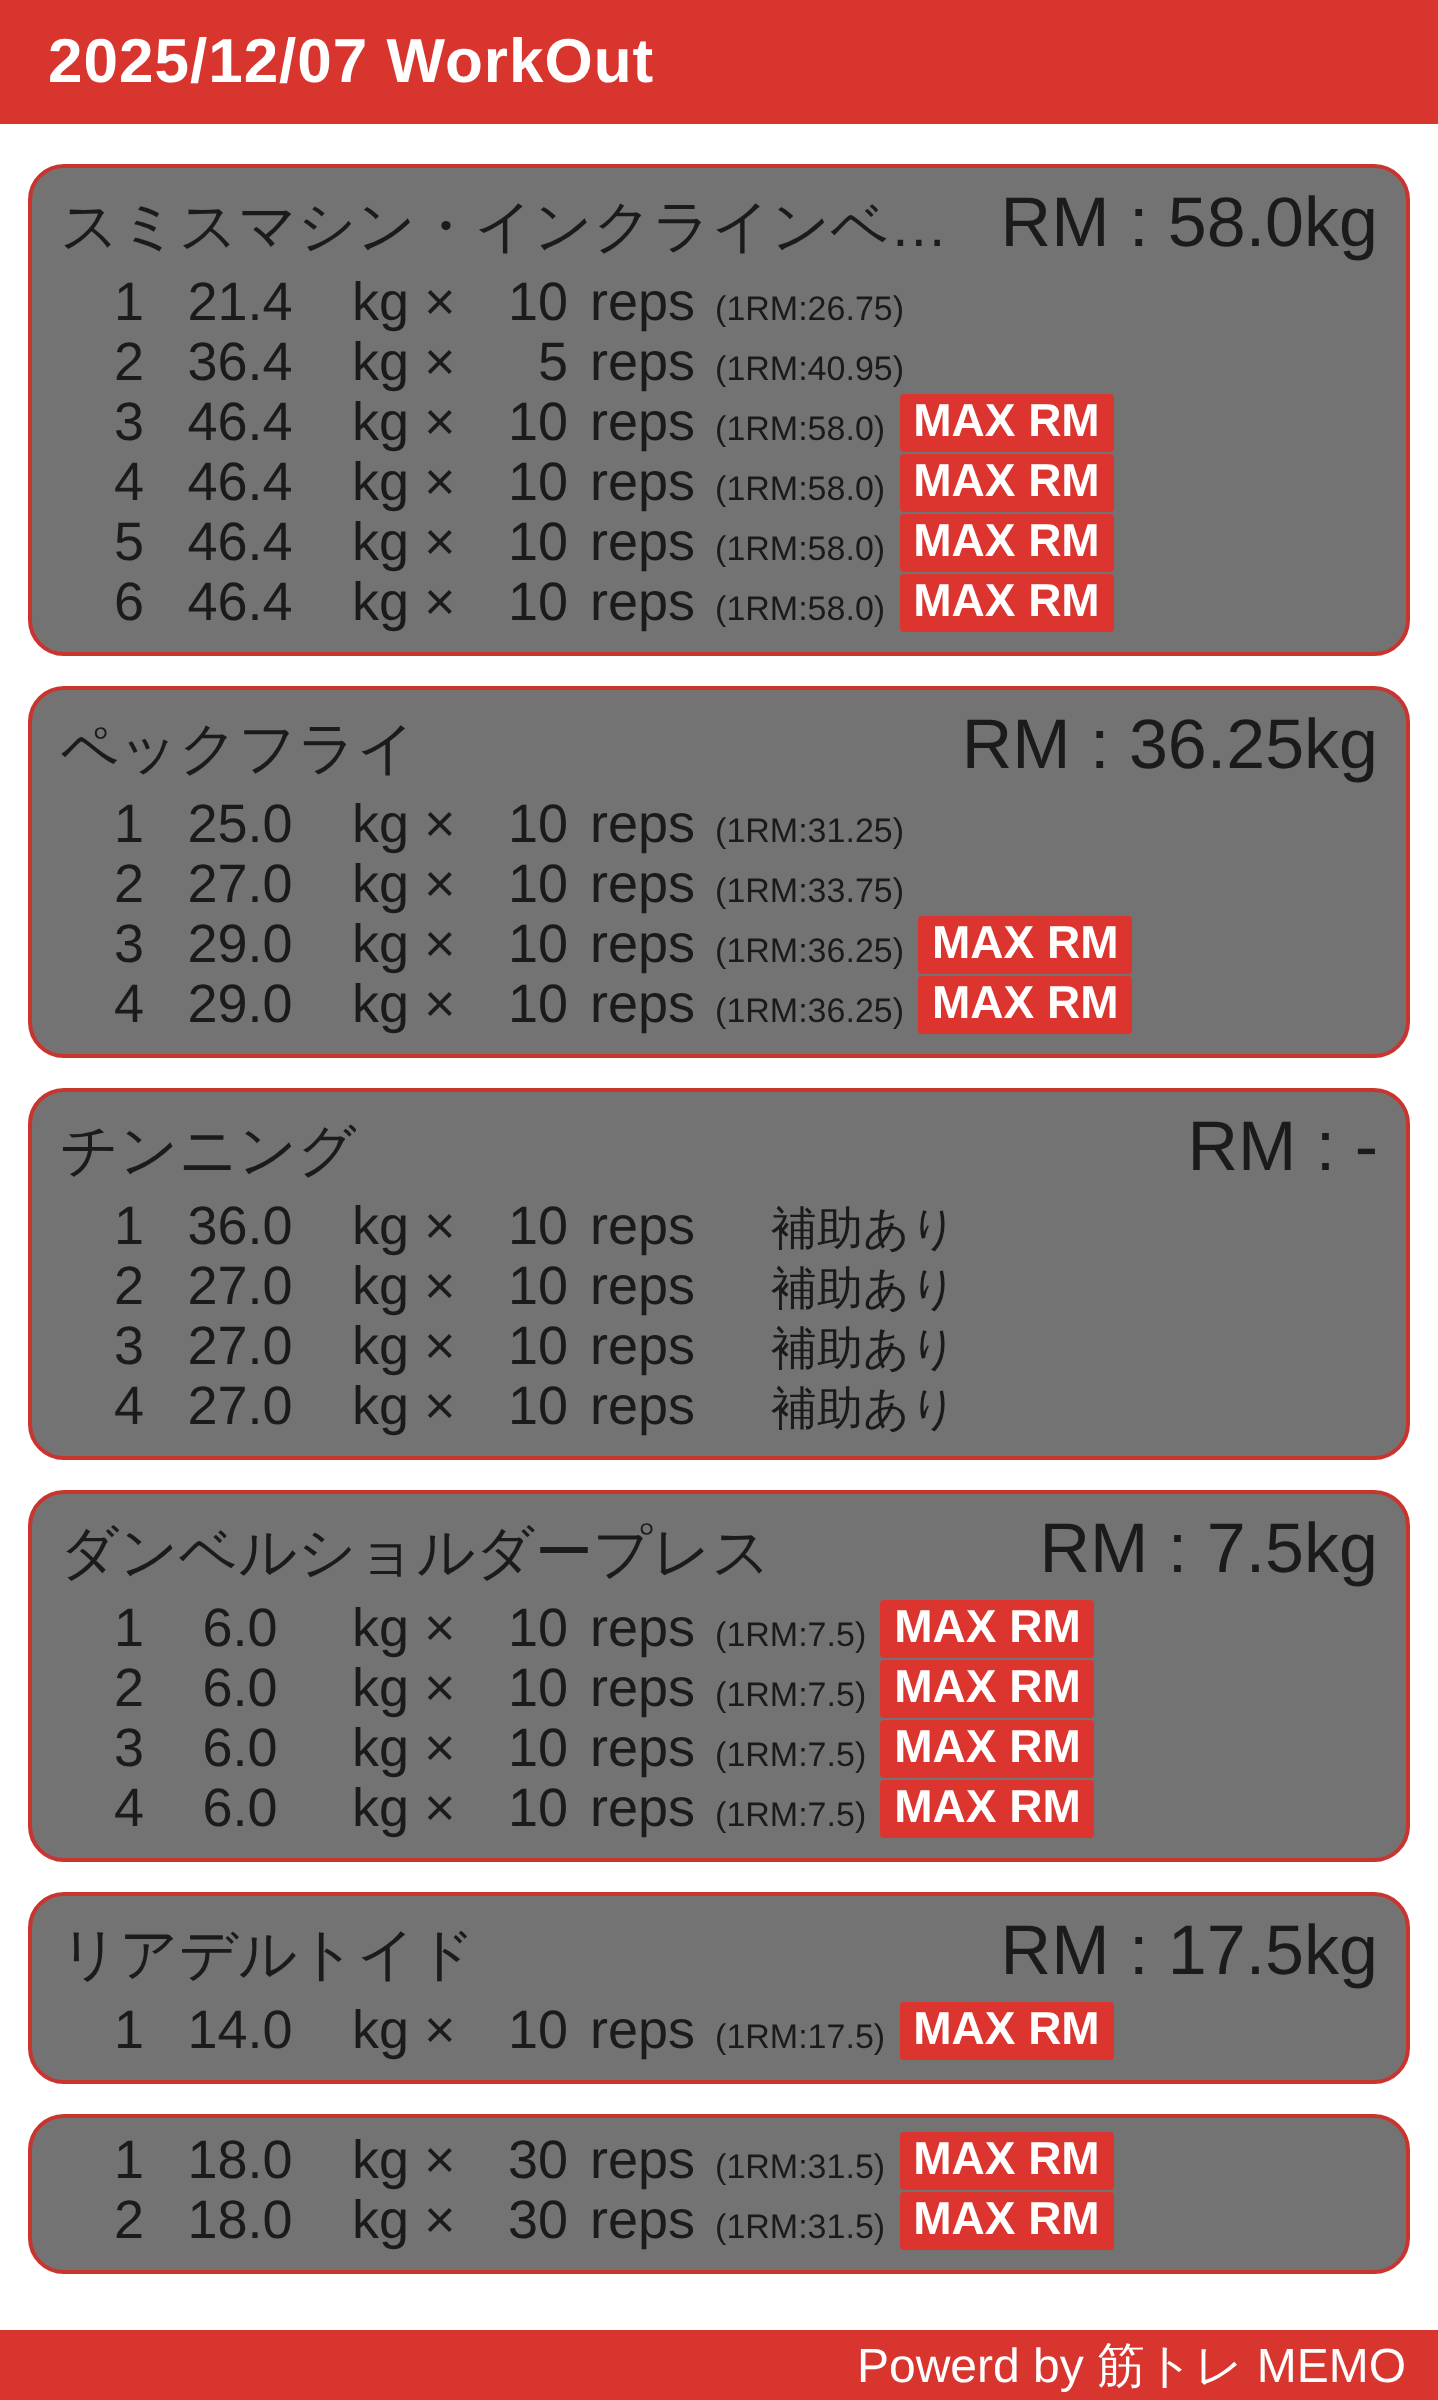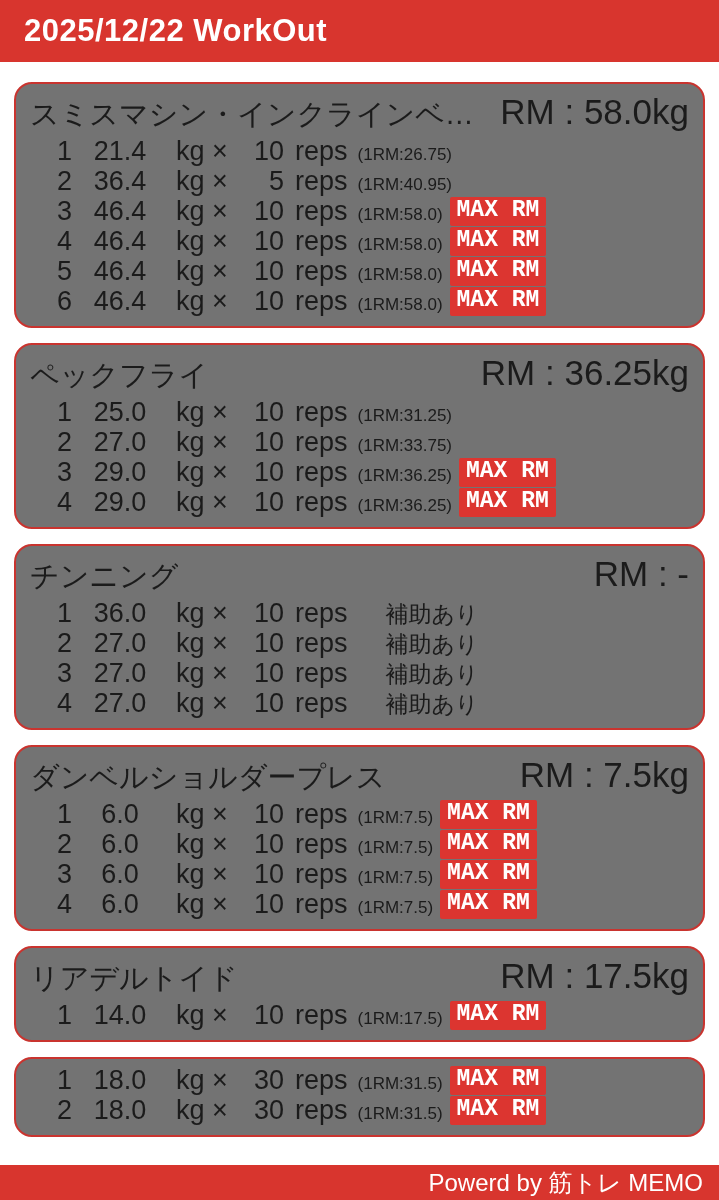--- a/index.html
+++ b/index.html
@@ -80,41 +80,40 @@
     margin-left:7px;
     background:var(--badge);
     color:#ffffff;
     font-size:23px;
     font-weight:bold;
     padding:0px 7px 2px 7px;
     border-radius:2px;
     line-height:27px;
     align-self:center;
     white-space:nowrap;
-    font-family:Liberation Mono, monospace;
   }
   .app-footer{
     background:var(--accent);
     height:35px;
     display:flex;
     align-items:center;
     justify-content:flex-end;
     padding:0 16px;
     flex-shrink:0;
   }
   .app-footer .credit{
     color:#ffffff;
     font-size:24px;
   }
 </style>
 </head>
 <body>
 
 <header class="app-header">
-  <span class="title">2025/12/22 WorkOut</span>
+  <span class="title">2025/12/07 WorkOut</span>
 </header>
 
 <main>
   <section class="card">
     <div class="card-head">
       <h2 class="ex-name">スミスマシン・インクラインベン…</h2>
       <div class="ex-rm">RM : 58.0kg</div>
     </div>
     <div class="sets">
   <div class="set-row">

